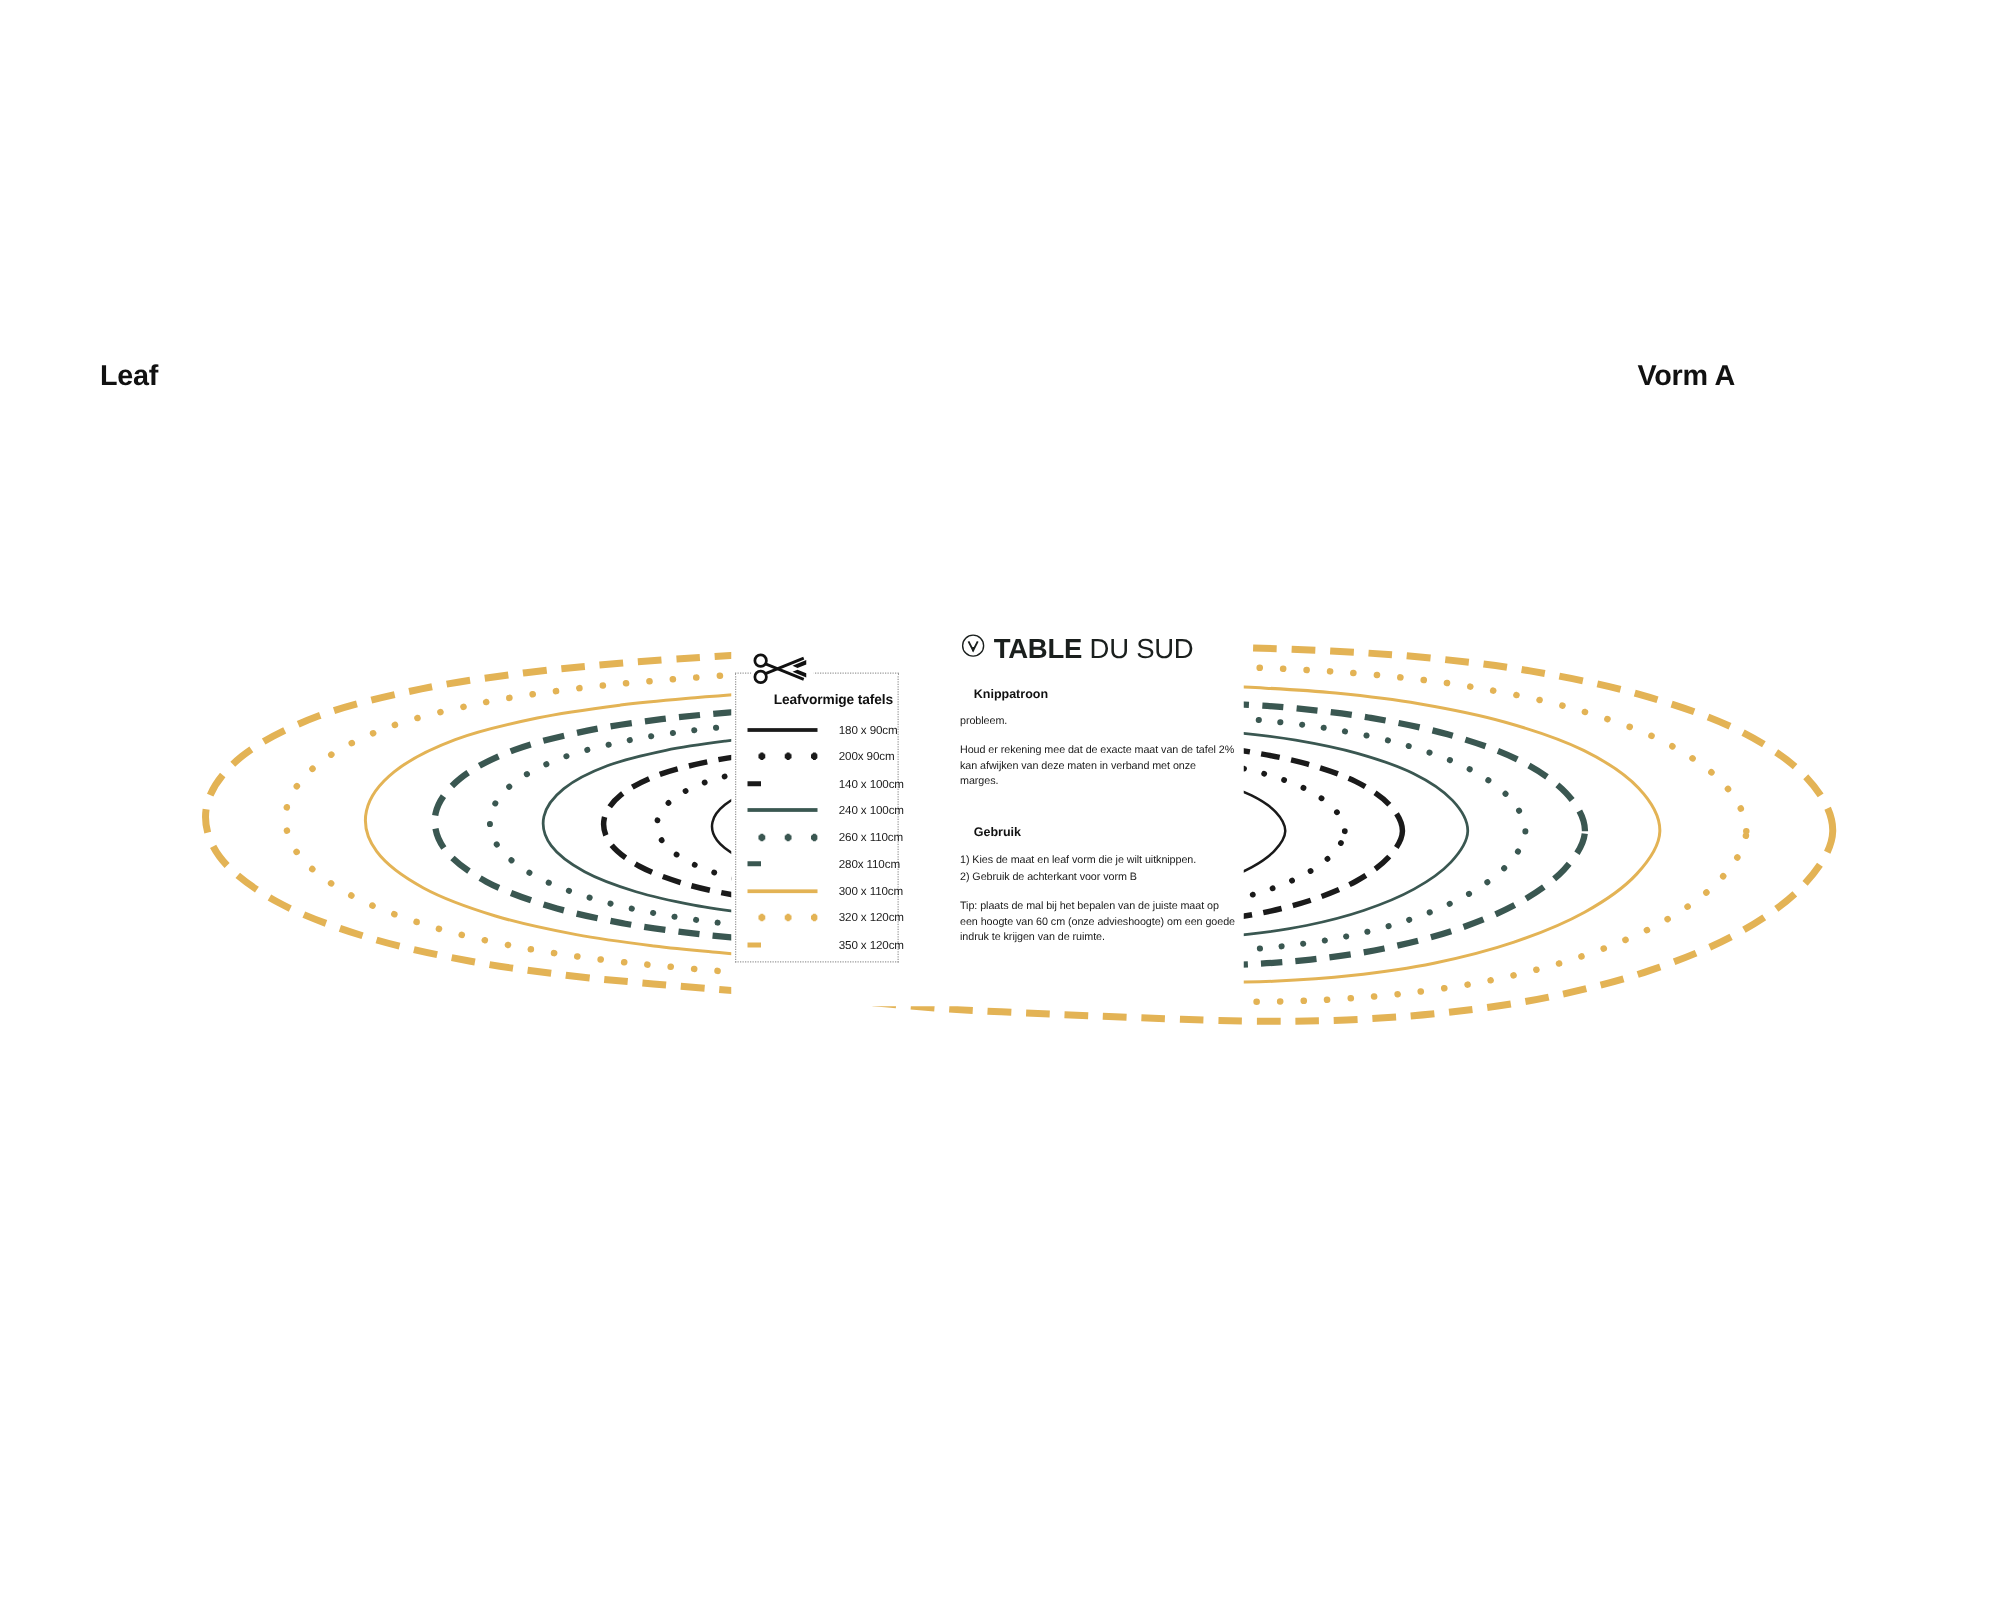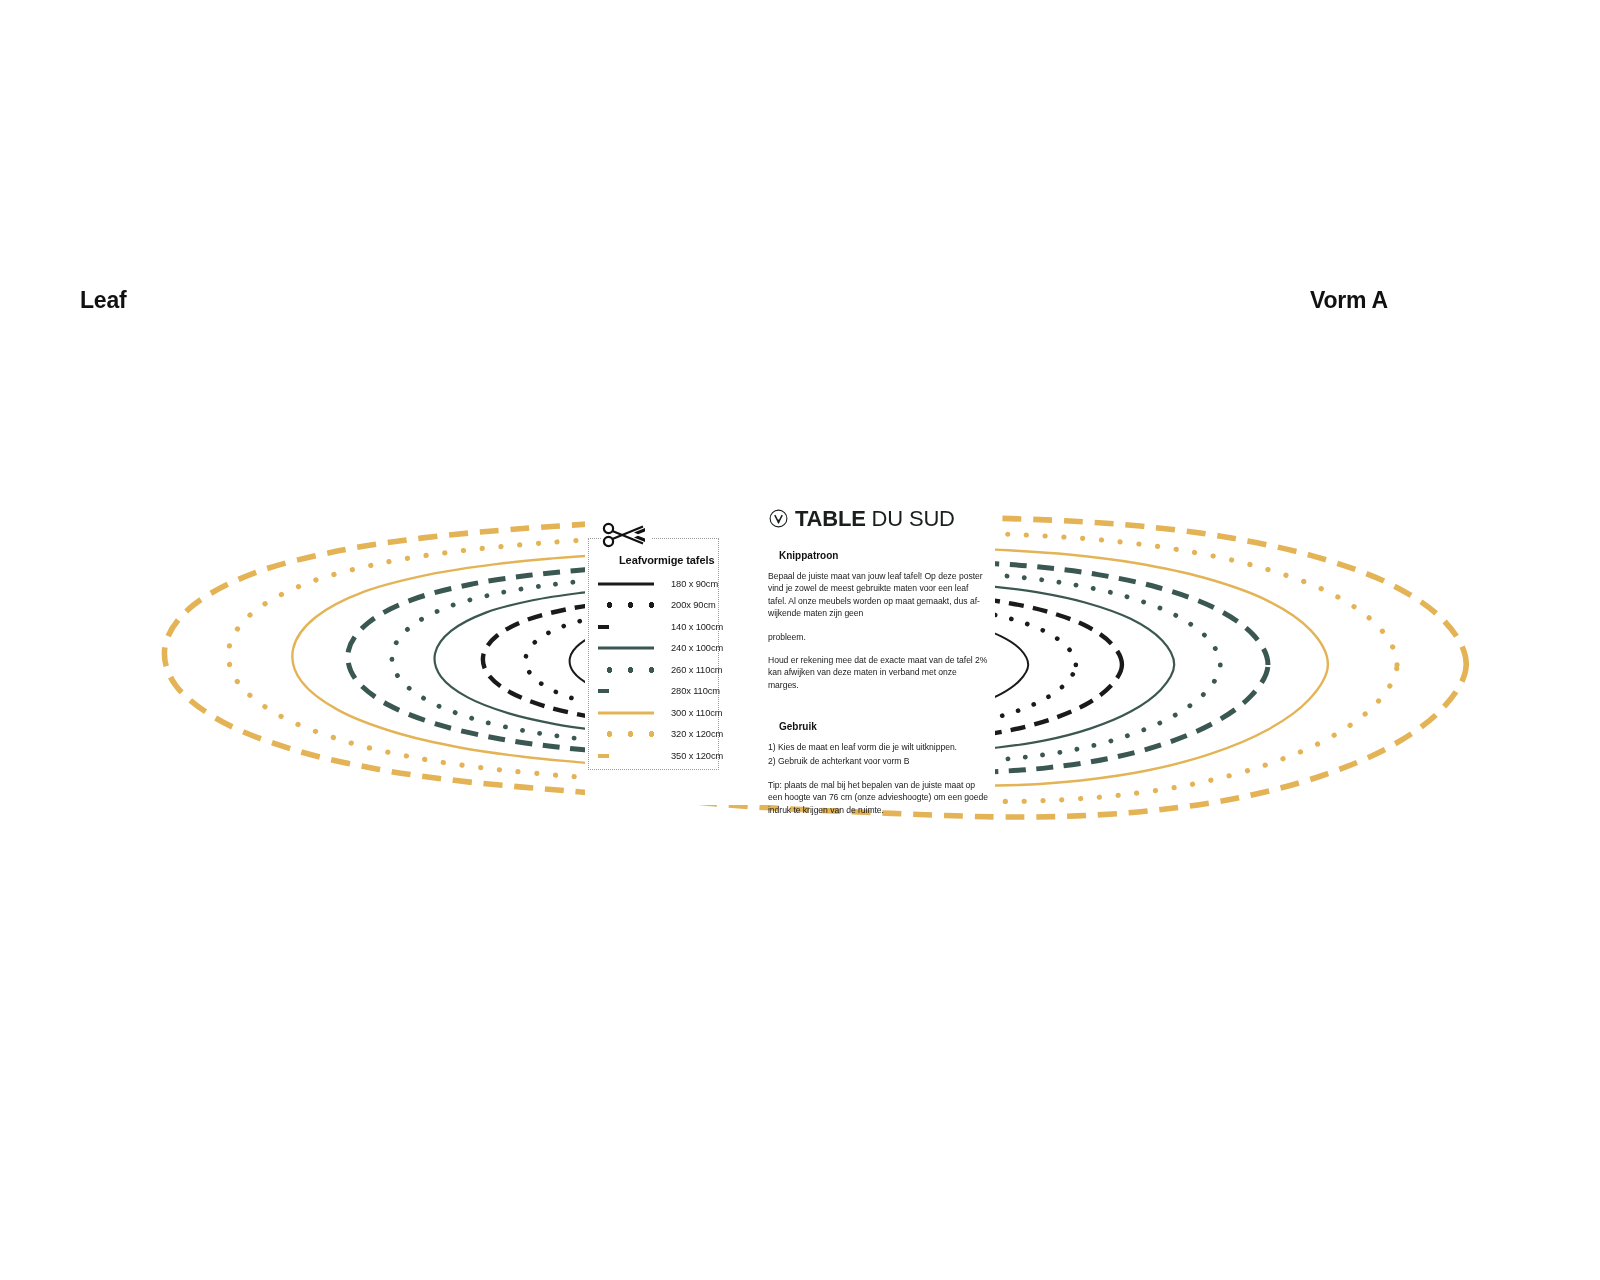--- a/index.html
+++ b/index.html
@@ -133,21 +133,21 @@
 
   
   #text-col {
     position: absolute;
     left: 180px;
     top: -32px;
     width: 220px;
   }
   #brand {
     display: flex;
-    align-items: flex-end;
+    align-items: center;
     margin-left: 1px;
     margin-bottom: 18px;
   }
   #brand-mark {
     flex: 0 0 auto;
     margin-right: 7px;
   }
   #brand-text {
     font-size: 22px;
     letter-spacing: -0.2px;
@@ -279,31 +279,30 @@
             <circle cx="9.5" cy="9.5" r="8.4" fill="none" stroke="#1a1f1d" stroke-width="1.1"></circle>
             <path d="M5.8 6.1 L9.5 13.4 L13.2 6.1" fill="none" stroke="#1a1f1d" stroke-width="1.5"></path>
             <path d="M9.5 10.6 L9.5 13.9" fill="none" stroke="#1a1f1d" stroke-width="1.5"></path>
           </svg>
         </span>
         <span id="brand-text"><b>TABLE</b><span> DU SUD</span></span>
       </div>
 
       <h3 class="sec-head">Knippatroon</h3>
 
-      <p class="body-p">Bepaal de juiste maat van jouw leaf tafel! Op deze poster vind je zowel de meest gebruikte maten voor een leaf tafel. Al onze meubels worden op maat gemaakt, dus af-wijkende maten zijn geen</p>
 
       <p class="body-p">probleem.</p>
 
       <p class="body-p">Houd er rekening mee dat de exacte maat van de tafel 2% kan afwijken van deze maten in verband met onze marges.</p>
 
       <div class="spacer-lg"></div>
 
       <h3 class="sec-head">Gebruik</h3>
 
       <p class="body-p" style="margin-bottom:2px">1) Kies de maat en leaf vorm die je wilt uitknippen.</p>
 
       <p class="body-p">2) Gebruik de achterkant voor vorm B</p>
 
-      <p class="body-p">Tip: plaats de mal bij het bepalen van de juiste maat op een hoogte van 76 cm (onze advieshoogte) om een goede indruk te krijgen van de ruimte.</p>
+      <p class="body-p">Tip: plaats de mal bij het bepalen van de juiste maat op een hoogte van 60 cm (onze advieshoogte) om een goede indruk te krijgen van de ruimte.</p>
     </div>
 
   </div>
 </div>
 
 </body></html>

